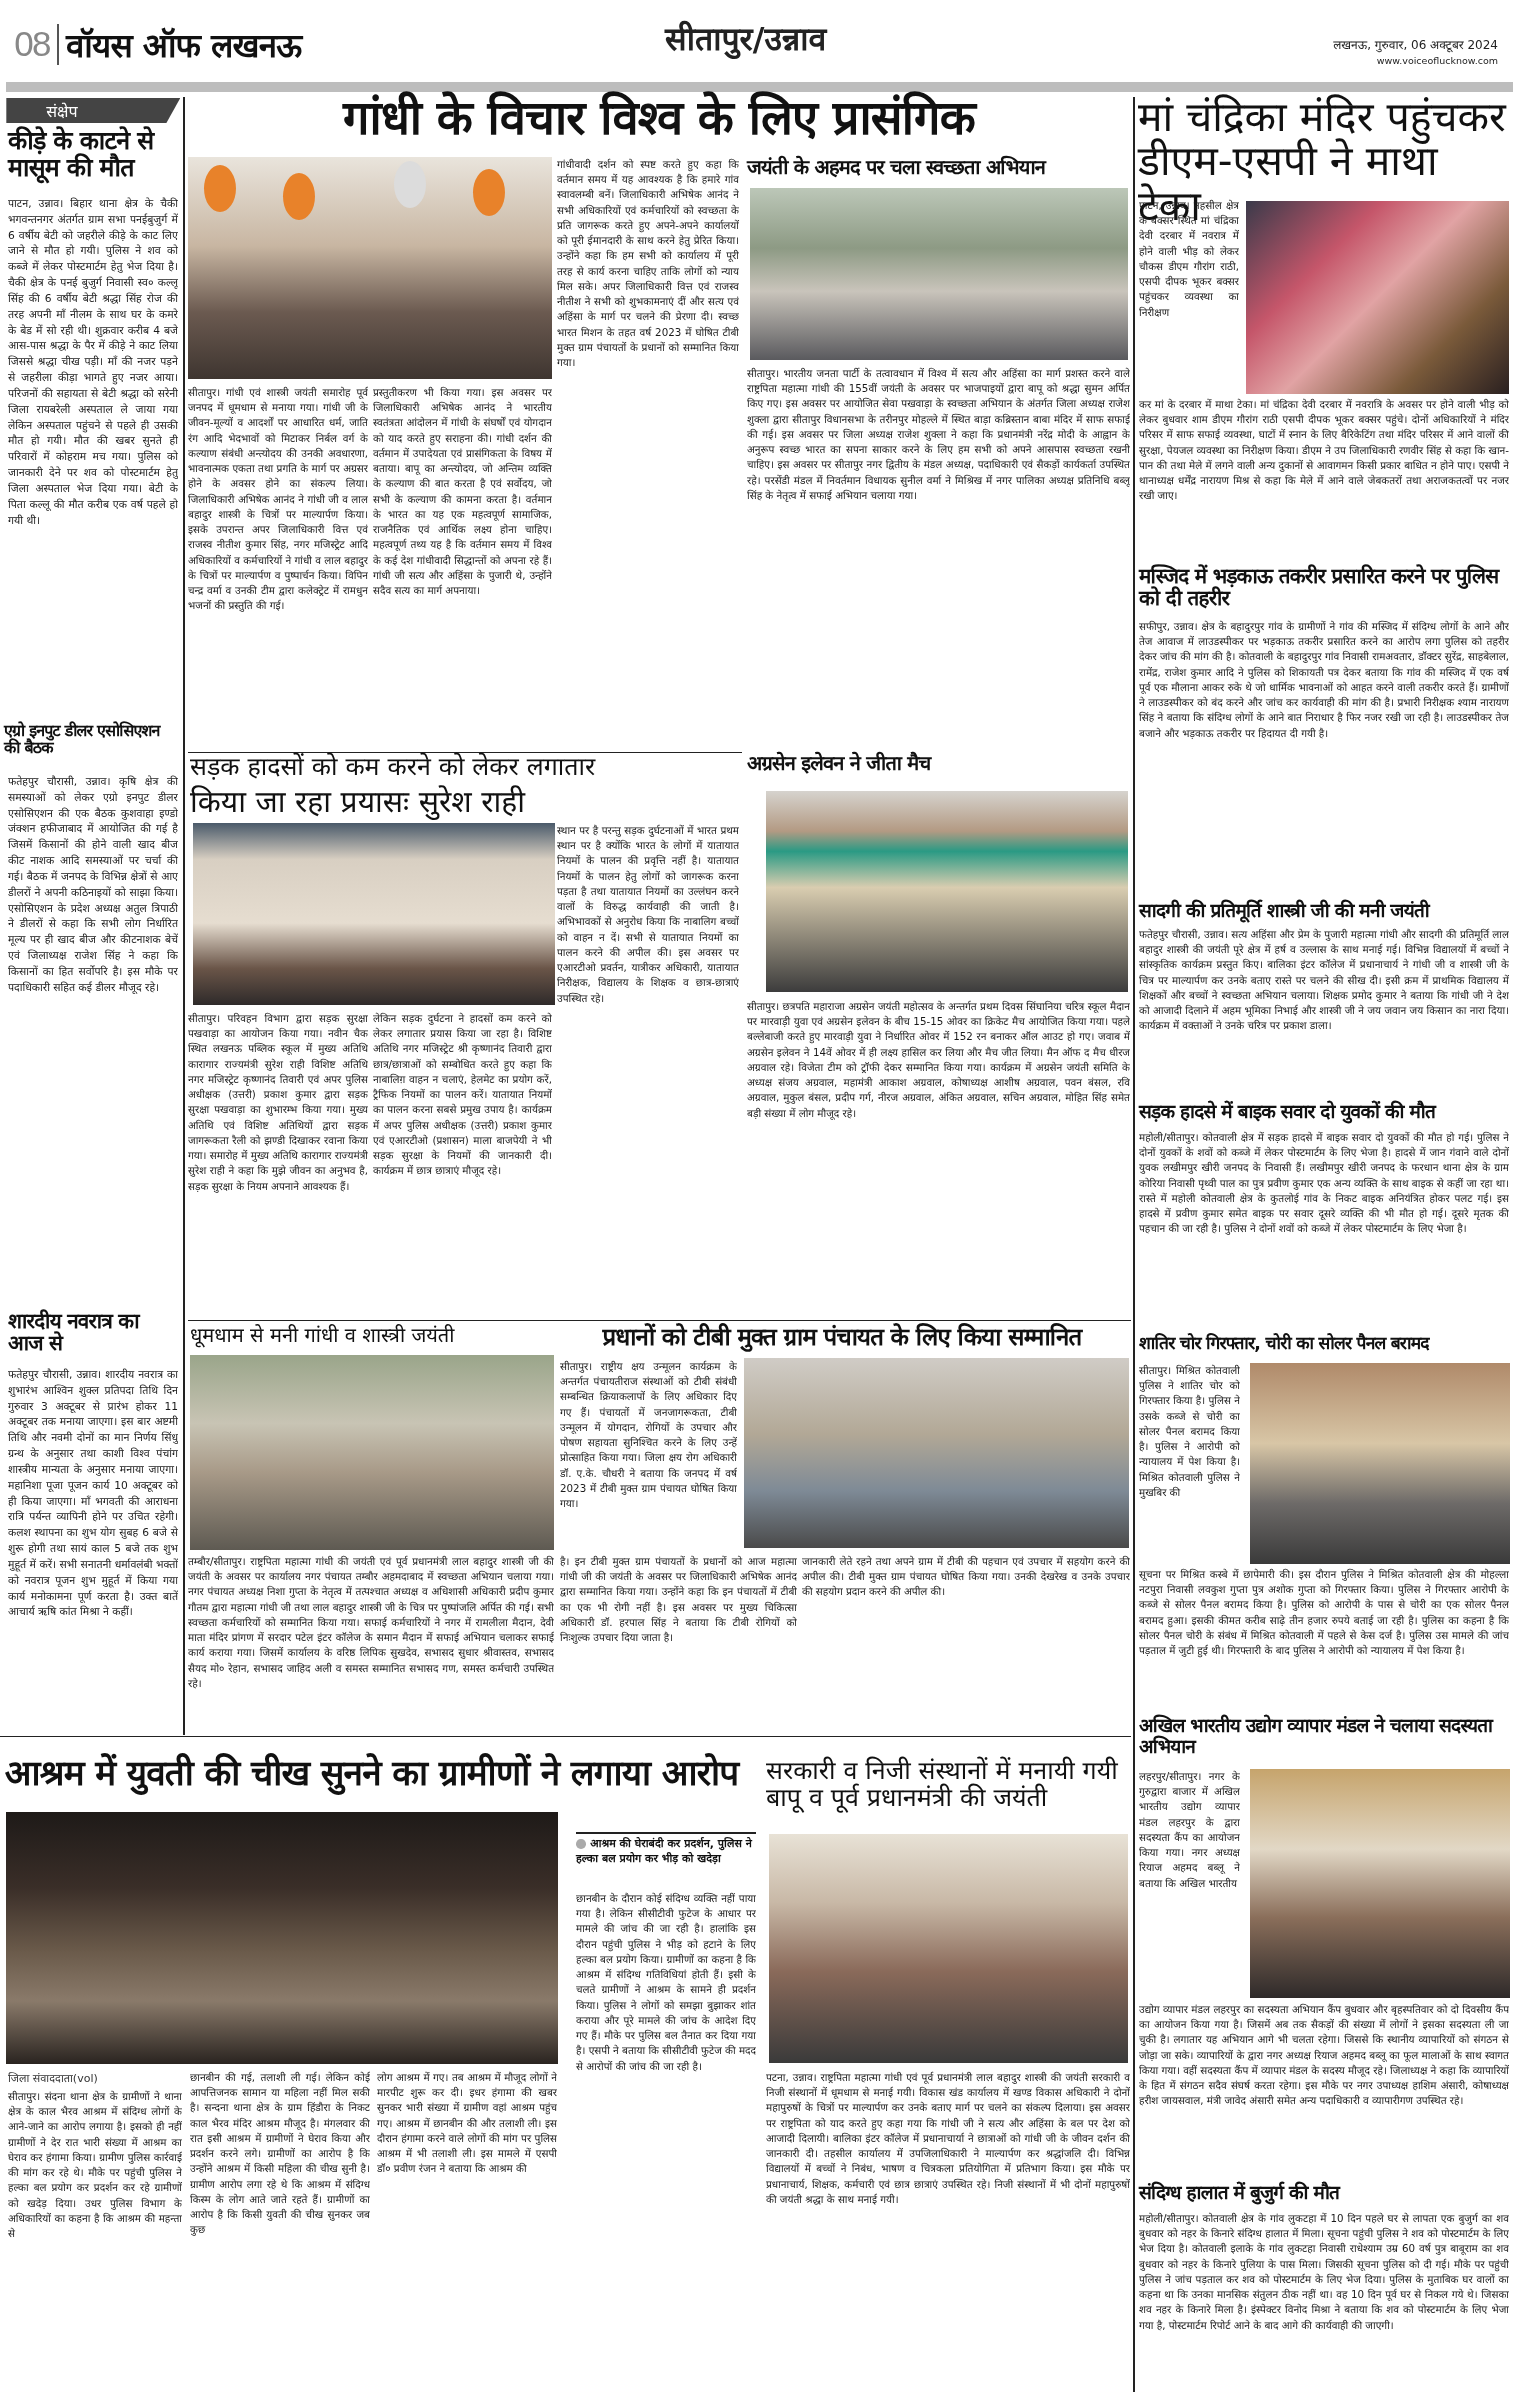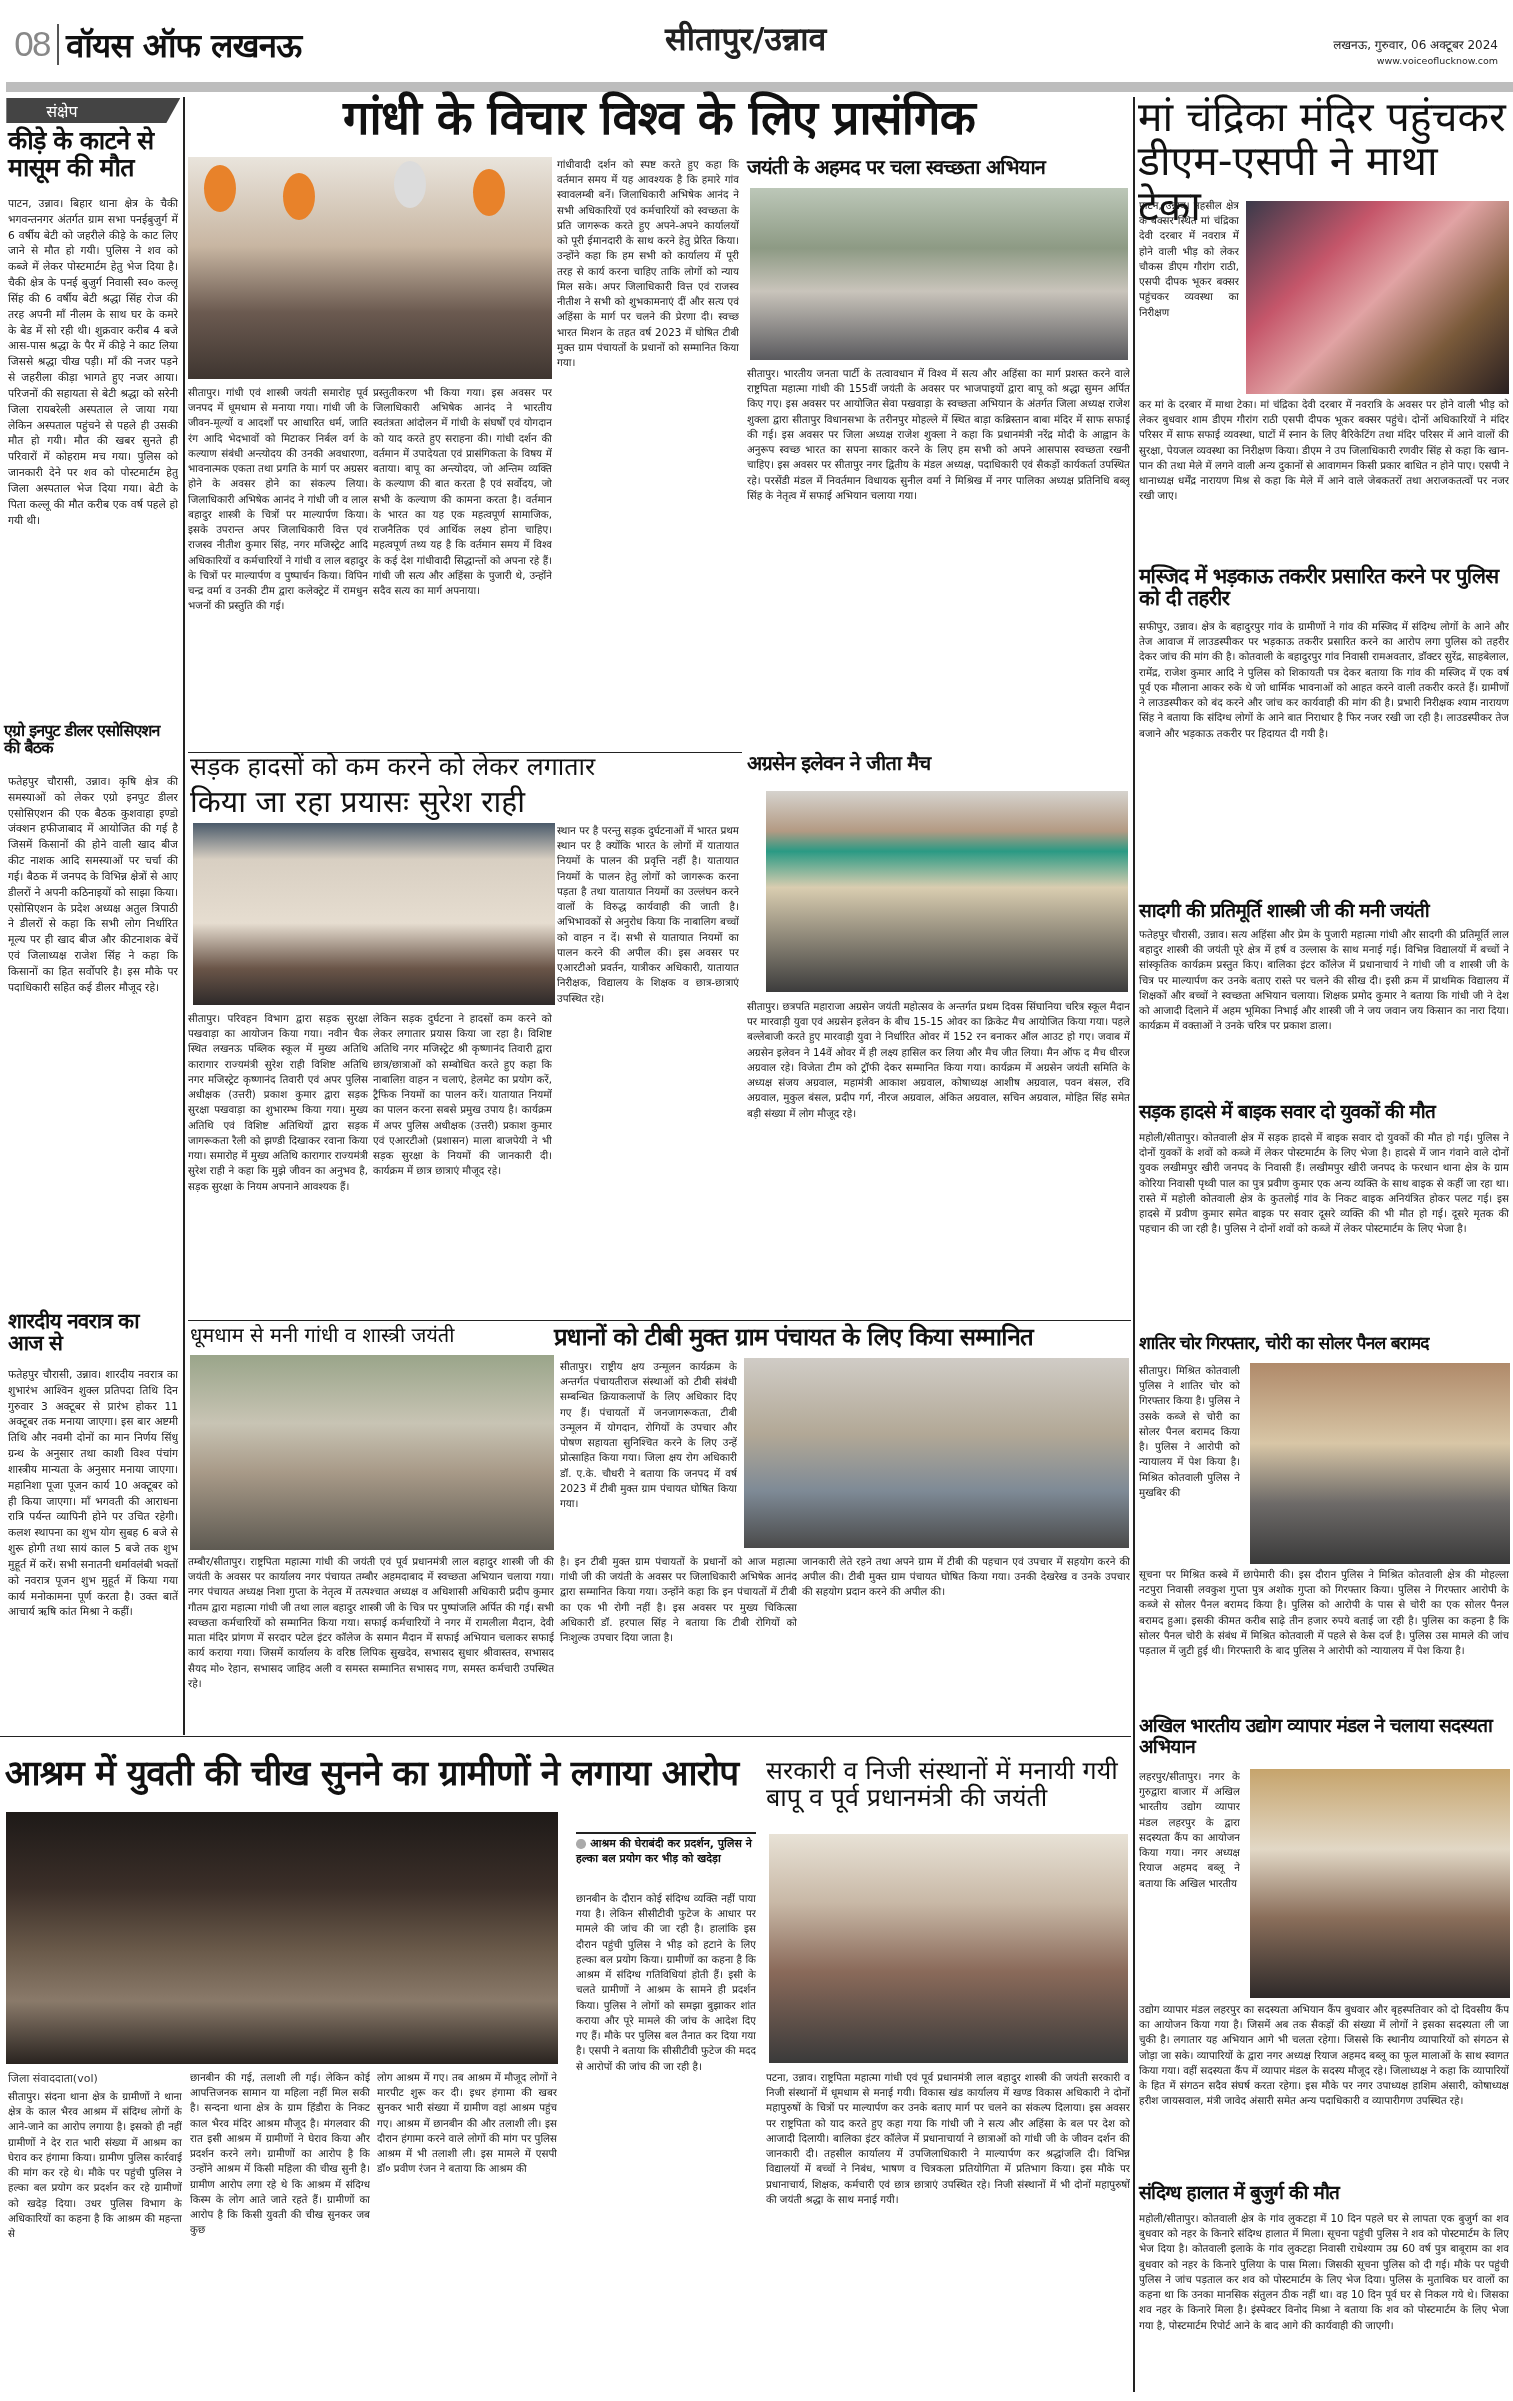--- a/index.html
+++ b/index.html
@@ -74,21 +74,21 @@
 
 <div class="abs hl" style="left:747px;top:753px;width:385px;font-size:20px">अग्रसेन इलेवन ने जीता मैच</div>
 <div class="photo" style="left:766px;top:766px;width:362px;height:201px;background:linear-gradient(180deg,#d6d3ce 0%,#b39a83 20%,#2a9a84 30%,#d9cdb0 48%,#3c3c3c 100%);top:791px"></div>
 <div class="abs body-text" style="left:747px;top:999px;width:383px;height:318px;font-size:10.3px">सीतापुर। छत्रपति महाराजा अग्रसेन जयंती महोत्सव के अन्तर्गत प्रथम दिवस सिंघानिया चरित्र स्कूल मैदान पर मारवाड़ी युवा एवं अग्रसेन इलेवन के बीच 15-15 ओवर का क्रिकेट मैच आयोजित किया गया। पहले बल्लेबाजी करते हुए मारवाड़ी युवा ने निर्धारित ओवर में 152 रन बनाकर ऑल आउट हो गए। जवाब में अग्रसेन इलेवन ने 14वें ओवर में ही लक्ष्य हासिल कर लिया और मैच जीत लिया। मैन ऑफ द मैच धीरज अग्रवाल रहे। विजेता टीम को ट्रॉफी देकर सम्मानित किया गया। कार्यक्रम में अग्रसेन जयंती समिति के अध्यक्ष संजय अग्रवाल, महामंत्री आकाश अग्रवाल, कोषाध्यक्ष आशीष अग्रवाल, पवन बंसल, रवि अग्रवाल, मुकुल बंसल, प्रदीप गर्ग, नीरज अग्रवाल, अंकित अग्रवाल, सचिन अग्रवाल, मोहित सिंह समेत बड़ी संख्या में लोग मौजूद रहे।</div>
 
 <div class="abs hline" style="left:188px;top:1320px;width:943px;height:0.8px"></div>
 <div class="abs hl-light" style="left:190px;top:1325px;width:364px;font-size:20px">धूमधाम से मनी गांधी व शास्त्री जयंती</div>
 <div class="photo" style="left:190px;top:1355px;width:364px;height:195px;background:linear-gradient(180deg,#9aa58a 0%,#c8c4b4 35%,#a89a88 60%,#5e5a52 100%)"></div>
 <div class="abs body-text" style="left:188px;top:1554px;width:366px;height:176px;font-size:10.3px">तम्बौर/सीतापुर। राष्ट्रपिता महात्मा गांधी की जयंती एवं पूर्व प्रधानमंत्री लाल बहादुर शास्त्री जी की जयंती के अवसर पर कार्यालय नगर पंचायत तम्बौर अहमदाबाद में स्वच्छता अभियान चलाया गया। नगर पंचायत अध्यक्ष निशा गुप्ता के नेतृत्व में तत्पश्चात अध्यक्ष व अधिशासी अधिकारी प्रदीप कुमार गौतम द्वारा महात्मा गांधी जी तथा लाल बहादुर शास्त्री जी के चित्र पर पुष्पांजलि अर्पित की गई। सभी स्वच्छता कर्मचारियों को सम्मानित किया गया। सफाई कर्मचारियों ने नगर में रामलीला मैदान, देवी माता मंदिर प्रांगण में सरदार पटेल इंटर कॉलेज के समान मैदान में सफाई अभियान चलाकर सफाई कार्य कराया गया। जिसमें कार्यालय के वरिष्ठ लिपिक सुखदेव, सभासद सुधार श्रीवास्तव, सभासद सैयद मो० रेहान, सभासद जाहिद अली व समस्त सम्मानित सभासद गण, समस्त कर्मचारी उपस्थित रहे।</div>
 
-<div class="abs hl" style="left:554px;top:1325px;width:576px;font-size:24px;">प्रधानों को टीबी मुक्त ग्राम पंचायत के लिए किया सम्मानित</div>
+<div class="abs hl" style="left:554px;top:1325px;width:576px;font-size:24px;text-align:center">प्रधानों को टीबी मुक्त ग्राम पंचायत के लिए किया सम्मानित</div>
 <div class="abs body-text" style="left:560px;top:1359px;width:177px;height:190px;font-size:10.3px">सीतापुर। राष्ट्रीय क्षय उन्मूलन कार्यक्रम के अन्तर्गत पंचायतीराज संस्थाओं को टीबी संबंधी सम्बन्धित क्रियाकलापों के लिए अधिकार दिए गए हैं। पंचायतों में जनजागरूकता, टीबी उन्मूलन में योगदान, रोगियों के उपचार और पोषण सहायता सुनिश्चित करने के लिए उन्हें प्रोत्साहित किया गया। जिला क्षय रोग अधिकारी डॉ. ए.के. चौधरी ने बताया कि जनपद में वर्ष 2023 में टीबी मुक्त ग्राम पंचायत घोषित किया गया।</div>
 <div class="photo" style="left:744px;top:1358px;width:385px;height:190px;background:linear-gradient(180deg,#d0ccc6 0%,#b2a896 40%,#7e8a96 70%,#4a4a4a 100%)"></div>
 <div class="abs body-text" style="left:560px;top:1554px;width:237px;height:176px;font-size:10.3px">है। इन टीबी मुक्त ग्राम पंचायतों के प्रधानों को आज महात्मा गांधी जी की जयंती के अवसर पर जिलाधिकारी अभिषेक आनंद द्वारा सम्मानित किया गया। उन्होंने कहा कि इन पंचायतों में टीबी का एक भी रोगी नहीं है। इस अवसर पर मुख्य चिकित्सा अधिकारी डॉ. हरपाल सिंह ने बताया कि टीबी रोगियों को निःशुल्क उपचार दिया जाता है।</div>
 <div class="abs body-text" style="left:802px;top:1554px;width:328px;height:176px;font-size:10.3px">जानकारी लेते रहने तथा अपने ग्राम में टीबी की पहचान एवं उपचार में सहयोग करने की अपील की। टीबी मुक्त ग्राम पंचायत घोषित किया गया। उनकी देखरेख व उनके उपचार की सहयोग प्रदान करने की अपील की।</div>
 
 <div class="abs hl-light" style="left:1138px;top:95px;width:372px;font-size:41px">मां चंद्रिका मंदिर पहुंचकर डीएम-एसपी ने माथा टेका</div>
 <div class="abs body-text" style="left:1139px;top:198px;width:100px;height:196px;font-size:10.3px">पाटन, उन्नाव। तहसील क्षेत्र के बक्सर स्थित मां चंद्रिका देवी दरबार में नवरात्र में होने वाली भीड़ को लेकर चौकस डीएम गौरांग राठी, एसपी दीपक भूकर बक्सर पहुंचकर व्यवस्था का निरीक्षण</div>
 <div class="photo" style="left:1246px;top:201px;width:263px;height:193px;background:linear-gradient(135deg,#3a3a4a 0%,#c5566a 30%,#e1a3a4 50%,#7a5a3a 75%,#2a2020 100%)"></div>
 <div class="abs body-text" style="left:1139px;top:397px;width:370px;height:155px;font-size:10.3px">कर मां के दरबार में माथा टेका। मां चंद्रिका देवी दरबार में नवरात्रि के अवसर पर होने वाली भीड़ को लेकर बुधवार शाम डीएम गौरांग राठी एसपी दीपक भूकर बक्सर पहुंचे। दोनों अधिकारियों ने मंदिर परिसर में साफ सफाई व्यवस्था, घाटों में स्नान के लिए बैरिकेटिंग तथा मंदिर परिसर में आने वालों की सुरक्षा, पेयजल व्यवस्था का निरीक्षण किया। डीएम ने उप जिलाधिकारी रणवीर सिंह से कहा कि खान-पान की तथा मेले में लगने वाली अन्य दुकानों से आवागमन किसी प्रकार बाधित न होने पाए। एसपी ने थानाध्यक्ष धर्मेंद्र नारायण मिश्र से कहा कि मेले में आने वाले जेबकतरों तथा अराजकतत्वों पर नजर रखी जाए।</div>
 

